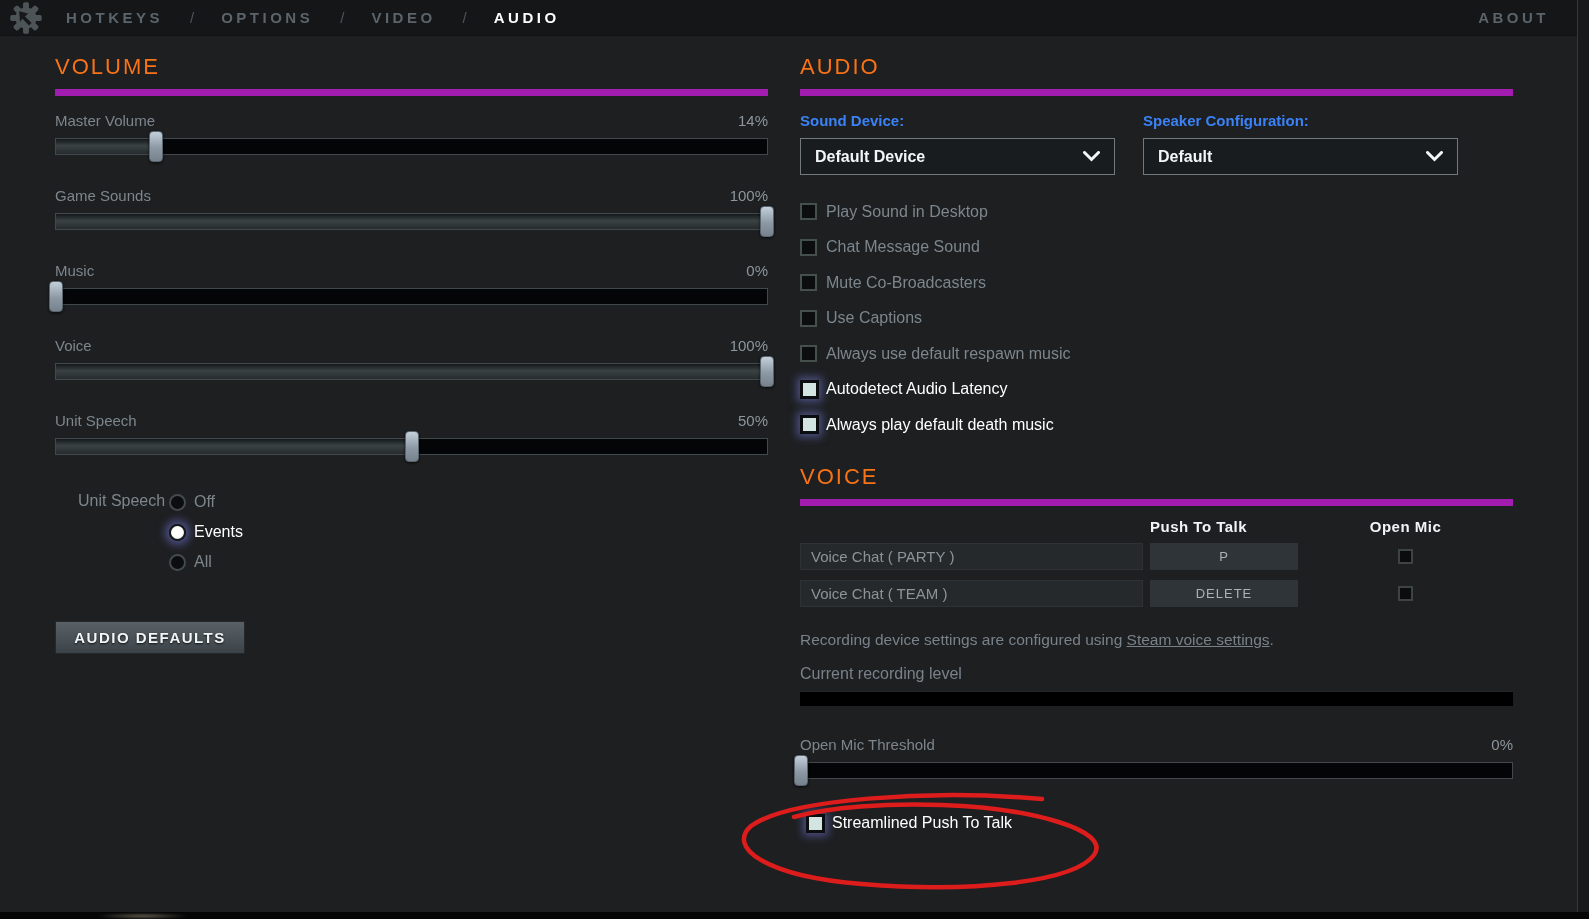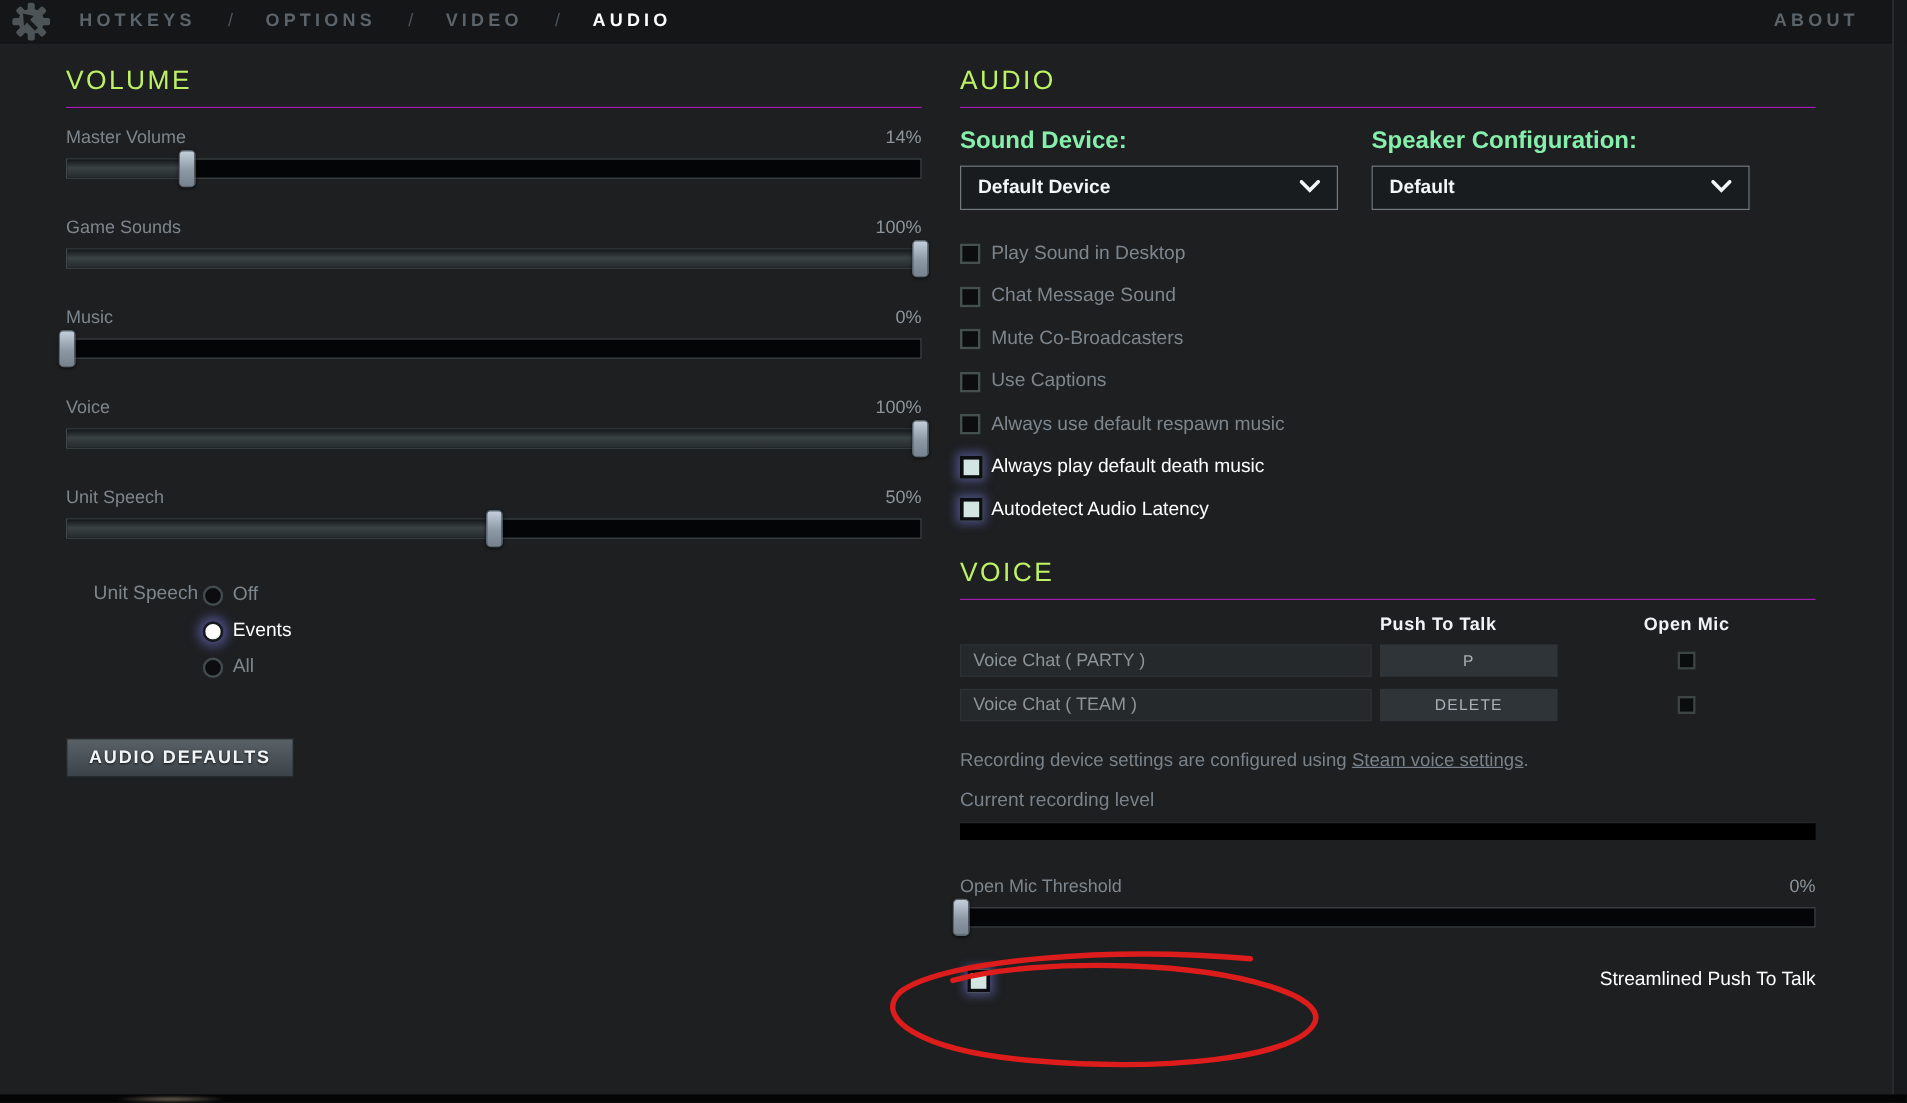--- a/index.html
+++ b/index.html
@@ -16,22 +16,22 @@
   .nav-item.active { color:#ffffff; }
   .nav-sep { font-size:15px; color:#4d565c; }
   .nav-about { position:absolute; right:40px; font-size:15px; letter-spacing:3.5px;
                font-weight:bold; color:#5b646b; cursor:pointer; }
 
   
   .content { position:absolute; top:36px; left:0; right:0; bottom:0; }
   .col-left  { position:absolute; left:55px;  top:0; width:713px; }
   .col-right { position:absolute; left:800px; top:0; width:713px; }
 
-  .section-title { margin-top:18px; font-size:22px; letter-spacing:2px; color:#bef264;
-                   padding-bottom:9px; border-bottom:1px solid #a21caf; }
+  .section-title { margin-top:18px; font-size:22px; letter-spacing:2px; color:#f97316;
+                   padding-bottom:9px; border-bottom:7px solid #a21caf; }
 
   
   .sliders { margin-top:16px; }
   .slider-row { margin-bottom:32px; }
   .slider-head { display:flex; justify-content:space-between; margin-bottom:9px; }
   .slider-label { font-size:15px; color:#7d868d; }
   .slider-value { font-size:15px; color:#8d969c; }
   .slider-track { position:relative; height:17px; background:#040506;
                   border:1px solid #41494c; }
   .slider-fill { position:absolute; left:0; top:0; bottom:0;
@@ -56,21 +56,21 @@
 
   
   .defaults-btn { margin-top:44px; width:190px; height:33px; display:flex; align-items:center;
                   justify-content:center; background:linear-gradient(to bottom,#596167,#3c4348);
                   border:1px solid #24282b; color:#f2f5f7; font-size:15px; font-weight:bold;
                   letter-spacing:1.5px; text-shadow:0 1px 2px rgba(0,0,0,.8); cursor:pointer; }
 
   
   .field-row { display:flex; gap:28px; margin-top:16px; }
   .field { width:315px; }
-  .field-label { font-size:20px; font-weight:bold; color:#86efac; margin-bottom:9px; }
+  .field-label { font-size:15px; font-weight:bold; color:#3b82f6; margin-bottom:9px; }
   .dropdown { height:37px; background:#181c1e; border:1px solid #70797d; display:flex;
               align-items:center; padding:0 14px; cursor:pointer; }
   .dropdown-value { flex:1; font-size:16px; font-weight:bold; color:#f2f6f8; }
 
   
   .check-list { margin-top:19px; }
   .check-row { display:flex; align-items:center; height:35.5px; cursor:pointer; }
   .checkbox { width:17px; height:17px; background:#0b0d0e; border:2px solid #454f4b;
               margin-right:9px; flex:0 0 auto; }
   .check-row.checked .checkbox { background:#d3e5e1; border:3px solid #0b0d11;
@@ -96,21 +96,21 @@
             cursor:pointer; }
   .vt-mic { flex:1; display:flex; justify-content:center; }
   .vt-check { width:15px; height:15px; background:#0a0c0d; border:2px solid #3c4542; cursor:pointer; }
 
   
   .note { margin-top:24px; font-size:15.5px; color:#79828a; }
   .note a { color:#79828a; text-decoration:underline; cursor:pointer; }
   .rec-label { margin-top:16px; font-size:16px; color:#79828a; margin-bottom:8px; }
   .rec-bar { height:15px; background:#000000; border-top:1px solid #26292b; }
   .threshold-block { margin-top:30px; }
-  .streamlined-row { margin-top:27px; margin-left:6px;justify-content:space-between; }
+  .streamlined-row { margin-top:27px; margin-left:6px; }
 
   
   .annotation-svg { position:absolute; left:0; top:0; width:1589px; height:919px;
                     pointer-events:none; z-index:6; }
   .right-edge { position:absolute; top:0; right:0; width:12px; height:919px;
                 background:#17191b; border-left:1px solid #34383b; z-index:4; }
   .bottom-strip { position:absolute; bottom:0; left:0; width:100%; height:7px;
                   background:#050506; z-index:4; }
   .bottom-smudge { position:absolute; bottom:0; left:95px; width:95px; height:6px;
                    background:radial-gradient(ellipse at center, rgba(190,180,150,.55), rgba(190,180,150,0) 70%);
@@ -278,25 +278,25 @@
         <div class="check-row">
           <span class="checkbox"></span>
           <span class="check-label">Use Captions</span>
         </div>
         <div class="check-row">
           <span class="checkbox"></span>
           <span class="check-label">Always use default respawn music</span>
         </div>
         <div class="check-row checked">
           <span class="checkbox"></span>
+          <span class="check-label">Autodetect Audio Latency</span>
+        </div>
+        <div class="check-row checked">
+          <span class="checkbox"></span>
           <span class="check-label">Always play default death music</span>
-        </div>
-        <div class="check-row checked">
-          <span class="checkbox"></span>
-          <span class="check-label">Autodetect Audio Latency</span>
         </div>
       </div>
 
       <div class="section-title" style="margin-top:21px;">VOICE</div>
 
       <div class="voice-table">
         <div class="vt-header">
           <div class="vt-h-spacer"></div>
           <div class="vt-h-ptt">Push To Talk</div>
           <div class="vt-h-mic">Open Mic</div>

